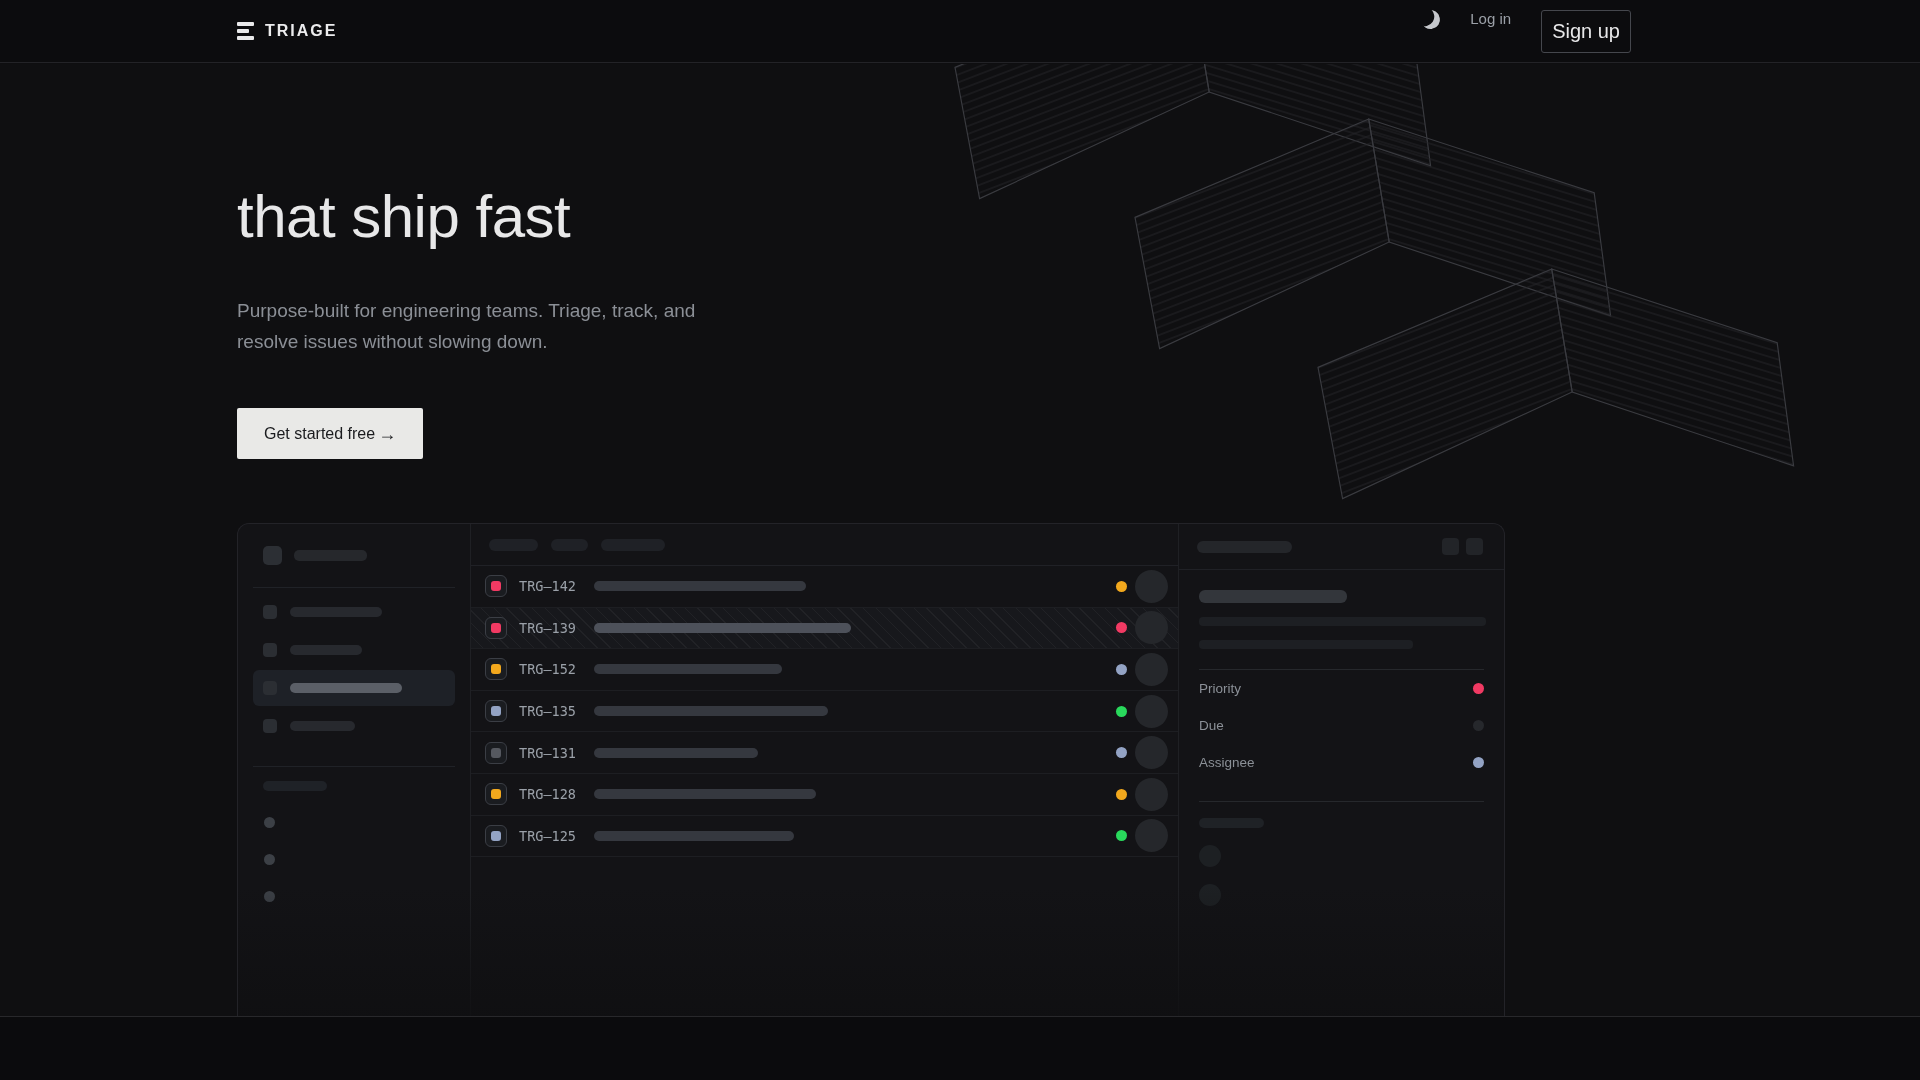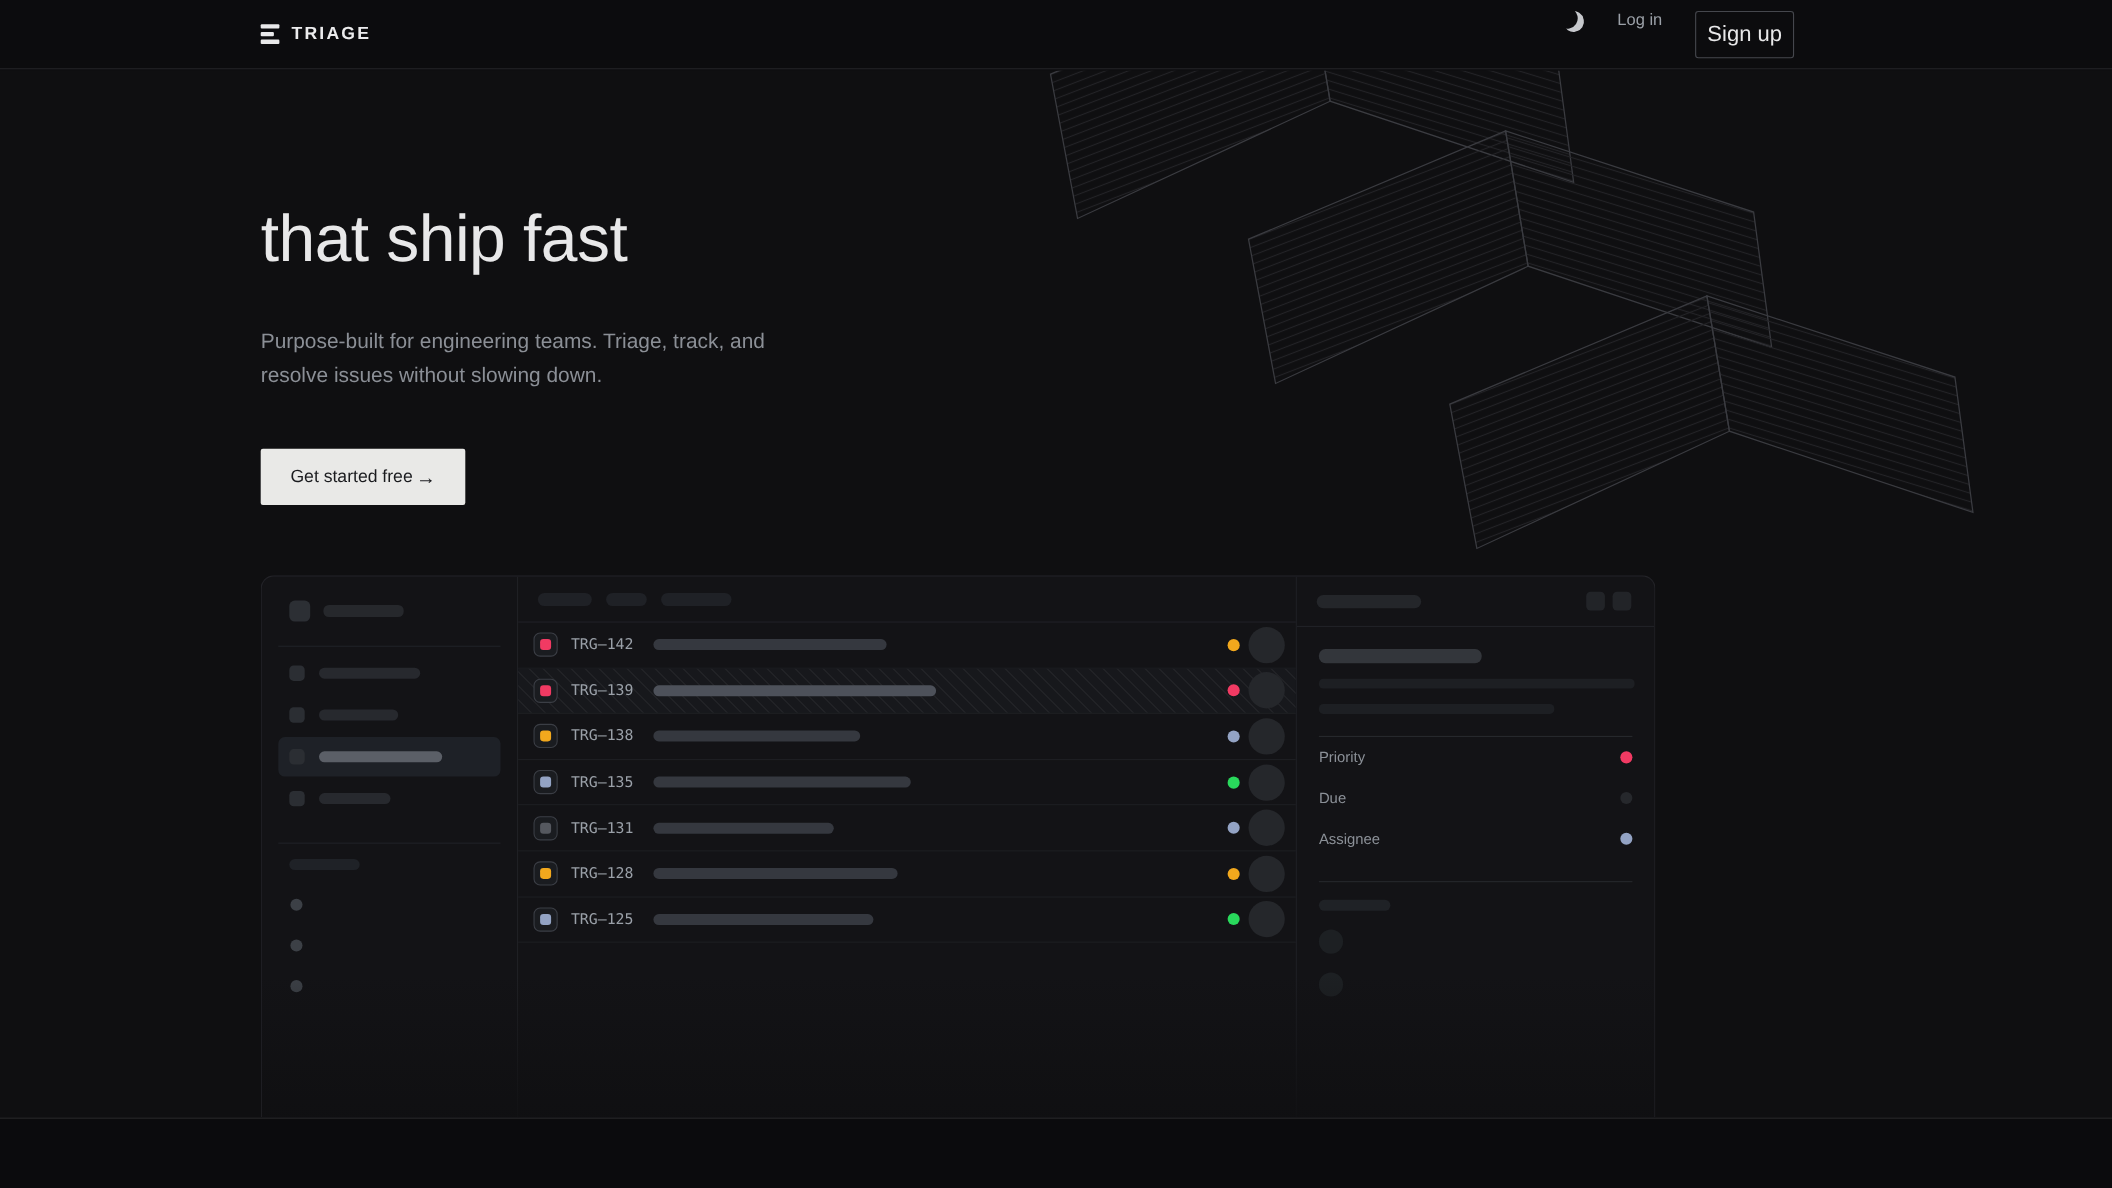--- a/index.html
+++ b/index.html
@@ -241,21 +241,21 @@
     <span class="issue-bar" style="width: 257px;"></span>
     <span class="issue-right">
       <span class="status-dot" style="background: rgb(241, 58, 99);"></span>
       <span class="avatar"></span>
     </span>
   </div>
           <div class="issue-row">
     <span class="issue-icon">
               <i style="background: rgb(242, 168, 29);"></i>
             </span>
-    <span class="issue-id">TRG–138</span>
+    <span class="issue-id">TRG–152</span>
     <span class="issue-bar" style="width: 188px;"></span>
     <span class="issue-right">
       <span class="status-dot" style="background: rgb(147, 163, 196);"></span>
       <span class="avatar"></span>
     </span>
   </div>
           <div class="issue-row">
     <span class="issue-icon">
               <i style="background: rgb(147, 163, 196);"></i>
             </span>

